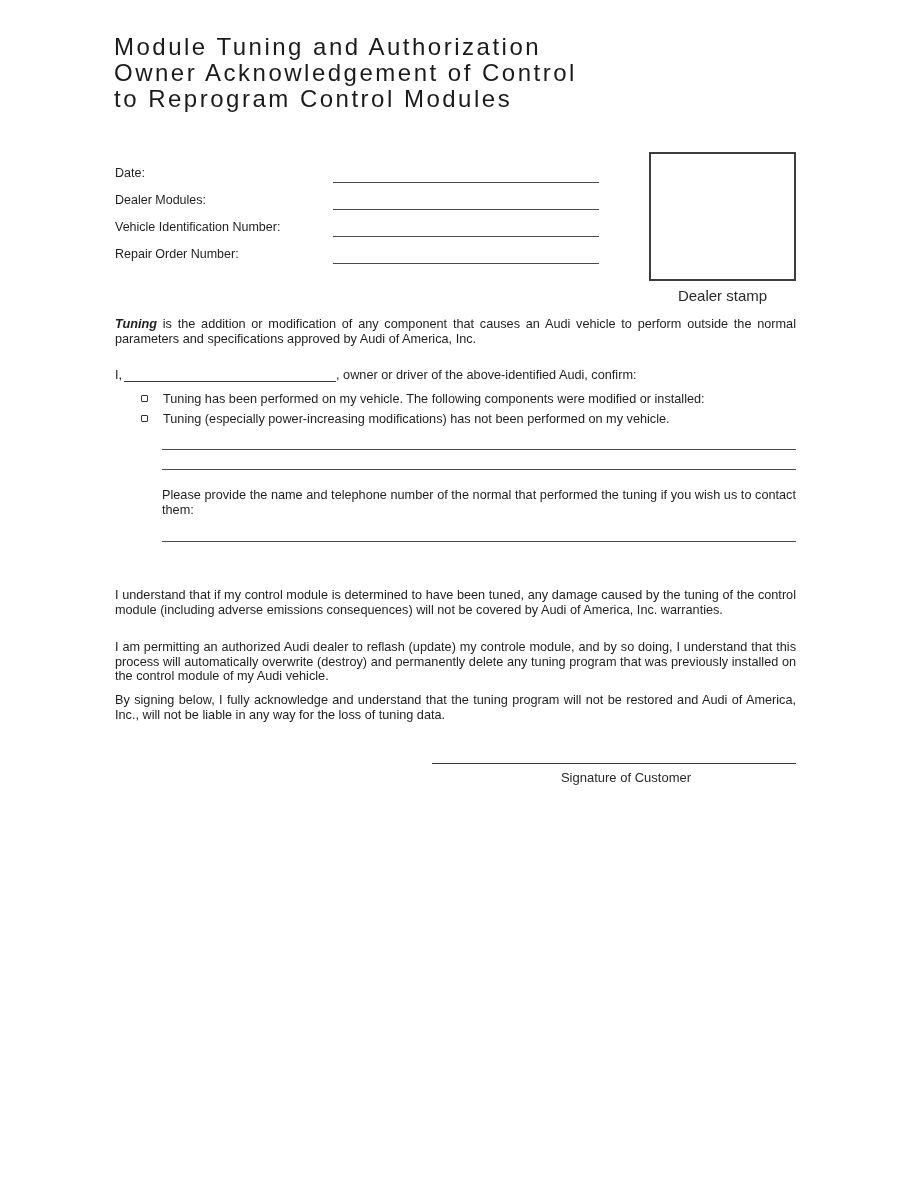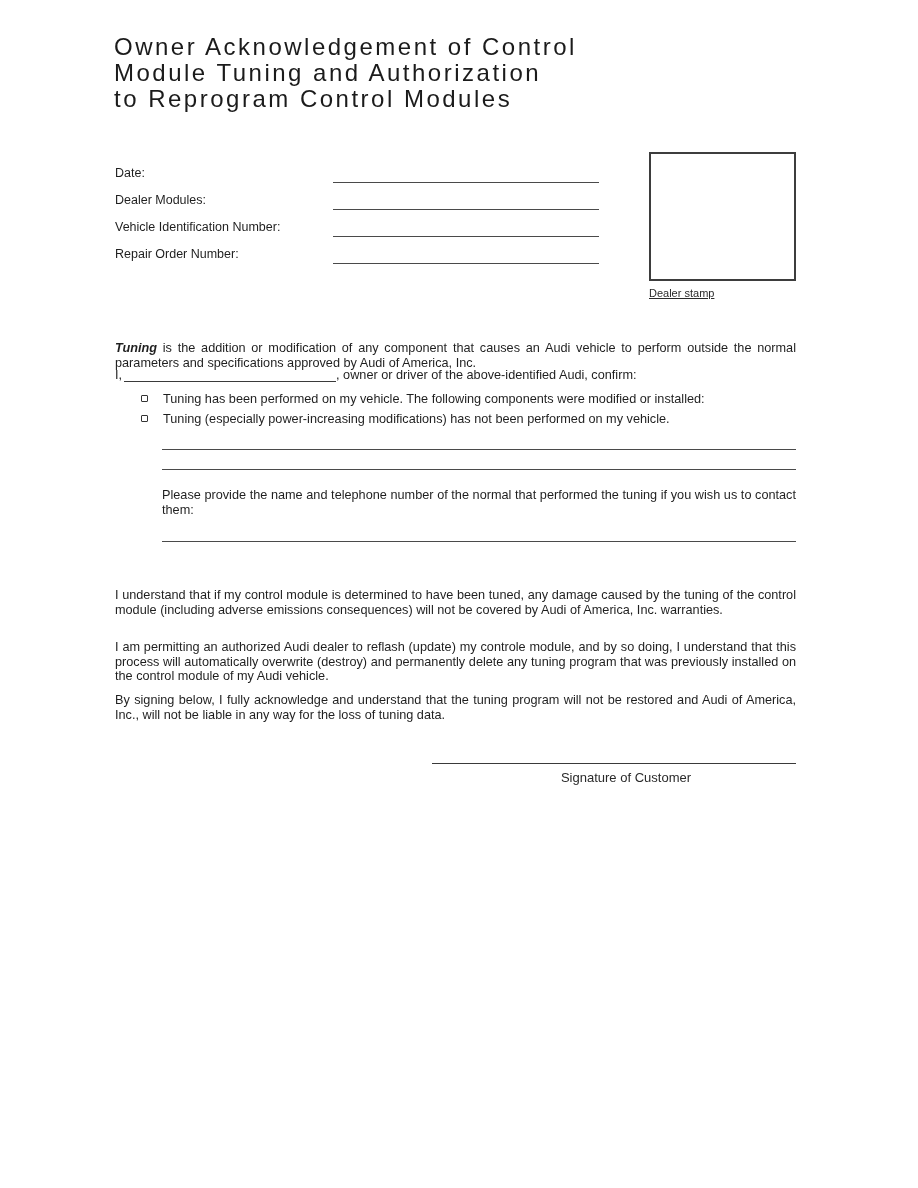--- a/index.html
+++ b/index.html
@@ -50,36 +50,35 @@
     width: 147px;
     height: 129px;
     border: 2px solid #3d3d3d;
     background: #ffffff;
   }
   .stamp-caption {
     position: absolute;
     left: 649px;
     top: 287px;
     width: 147px;
-    text-align: left;
-    font-size: 11px;
+    text-align: center;
+    font-size: 15px;
     color: #2a2a2a;
-    text-decoration: underline;
   }
   
   .para {
     position: absolute;
     left: 115px;
     width: 681px;
     font-size: 12.7px;
     line-height: 14.6px;
     text-align: justify;
     color: #1f1f1f;
   }
-  .intro { top: 317px; margin-top: 24px; }
+  .intro { top: 317px; }
   .term { font-weight: bold; font-style: italic; }
   .owner-line {
     position: absolute;
     left: 115px;
     top: 368px;
     width: 681px;
     font-size: 12.7px;
     white-space: nowrap;
   }
   .owner-blank {
@@ -144,22 +143,22 @@
     font-size: 13px;
     color: #2a2a2a;
   }
 </style>
 </head>
 <body>
 
 <div class="page">
 
   <div class="doc-title">
+    <div>Module Tuning and Authorization</div>
     <div>Owner Acknowledgement of Control</div>
-    <div>Module Tuning and Authorization</div>
     <div>to Reprogram Control Modules</div>
   </div>
 
   <div class="fields">
     <div class="field-row">
       <span class="field-label">Date:</span><span class="field-line"></span>
     </div>
     <div class="field-row">
       <span class="field-label">Dealer Modules:</span><span class="field-line"></span>
     </div>

